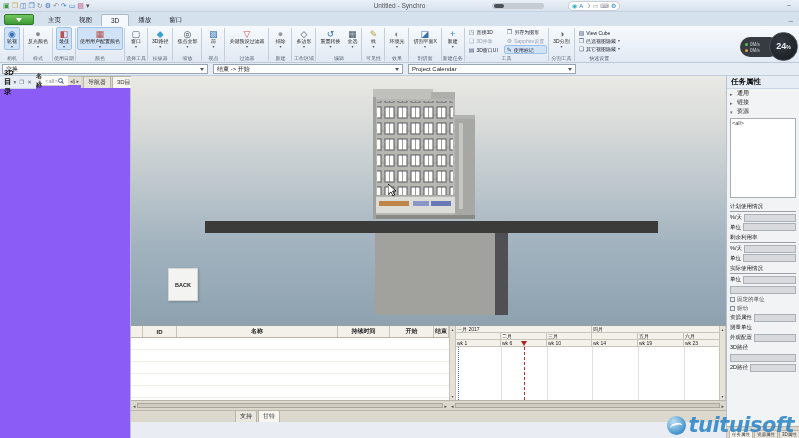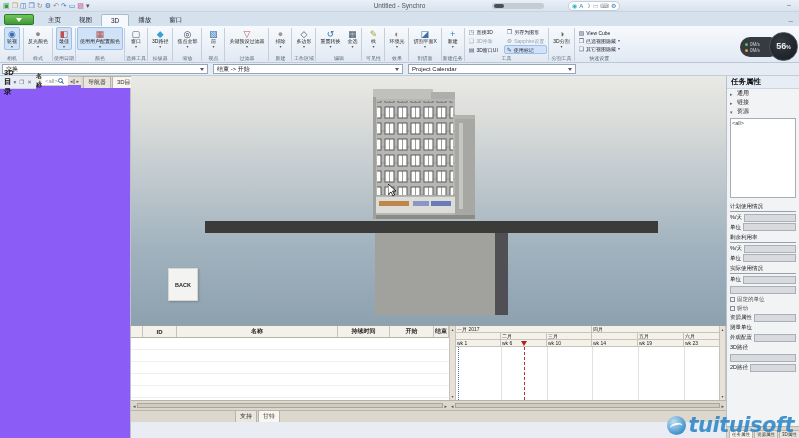--- a/index.html
+++ b/index.html
@@ -780,21 +780,21 @@
       <div class="orow">
         <span class="odot" style="background: rgb(88, 192, 88);"></span>
         <span>0M/s</span>
       </div>
       <div class="orow">
         <span class="odot" style="background: rgb(224, 160, 64);"></span>
         <span>0M/s</span>
       </div>
     </div>
   <div id="ocircle">
-    <span id="opct">56</span>
+    <span id="opct">24</span>
       <span id="ounit">%</span>
   </div>
 </div>
 
 <div id="watermark">
   <span id="wm-logo"></span>
   <span id="wm-text">tuituisoft</span>
 </div>
 
 </body></html>

